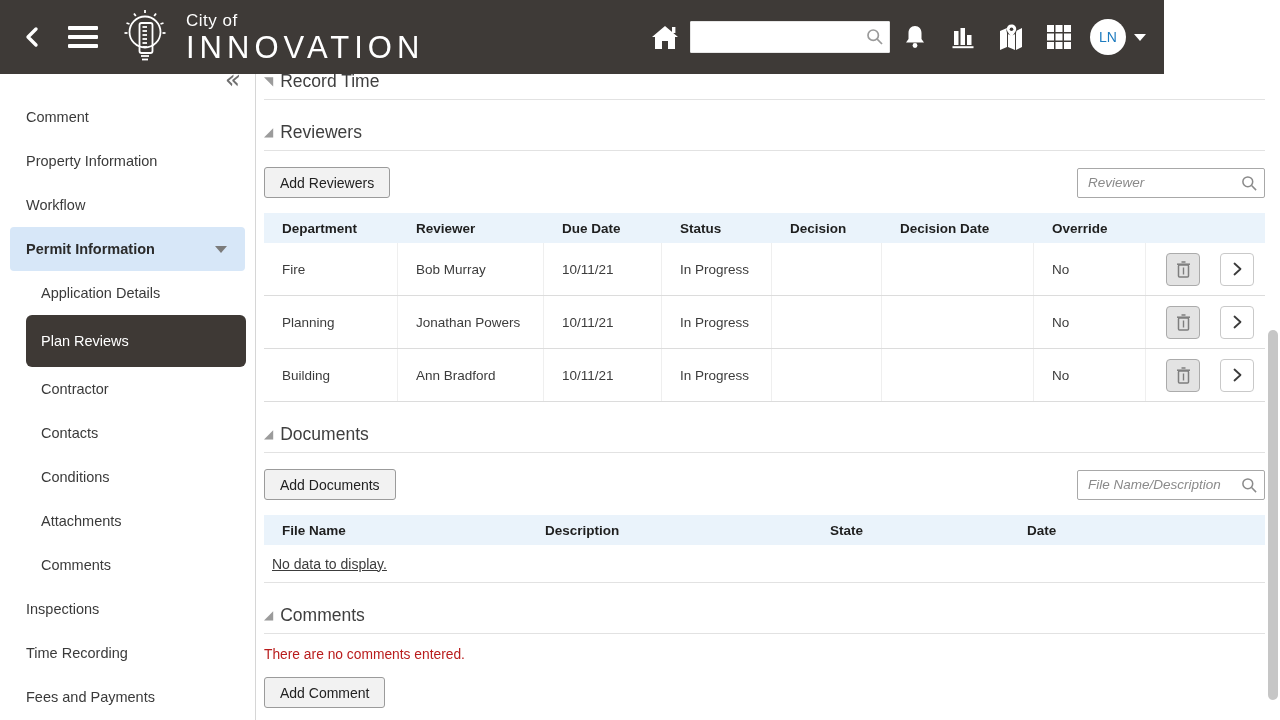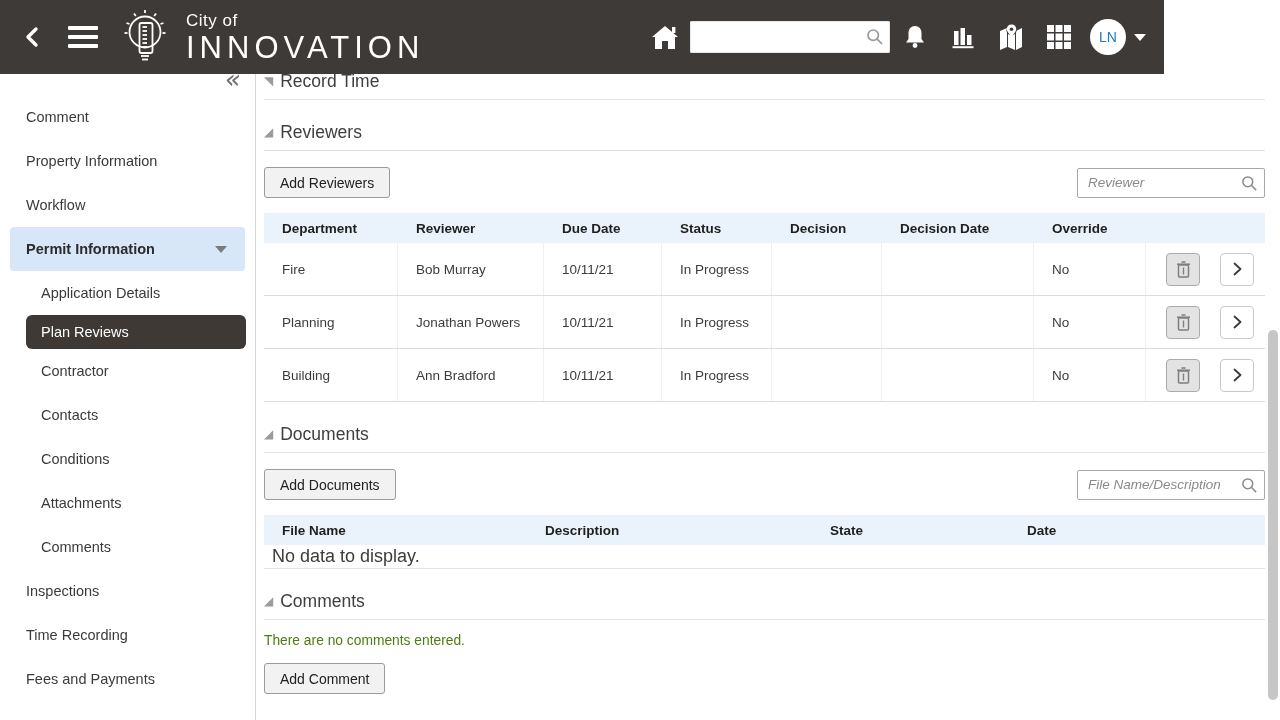--- a/index.html
+++ b/index.html
@@ -36,21 +36,21 @@
     font-family:"DejaVu Sans", sans-serif; transform:skewX(-8deg); }
   .nav { list-style:none; margin-top:21px; font-size:14.5px; color:#3a3a3a; }
   .nav li { height:44px; display:flex; align-items:center; padding-left:26px; cursor:pointer; }
   .nav li.sub { padding-left:41px; }
   .nav li.group-open { height:44px; padding:0; margin:0 10px; background:#d7e7f8; border-radius:4px;
     font-weight:bold; color:#2b2b2b; display:flex; align-items:center; }
   .nav li.group-open .glabel { padding-left:16px; flex:1; }
   .nav li.group-open .gcaret { margin-right:18px; width:0; height:0;
     border-left:6px solid transparent; border-right:6px solid transparent; border-top:7px solid #7b7b7b; }
   .nav li.selected { margin:0 9px 0 26px; padding-left:15px; background:#3e3935; color:#fff; border-radius:6px;
-    height:34px; }
+    height:52px; }
 
   
   .main { position:absolute; top:74px; left:257px; width:1023px; height:646px;
     background:#fff; overflow:hidden; padding:0 15px 0 7px; }
   .sec-head { display:flex; align-items:center; font-size:17.5px; color:#3f3f3f; }
   .sec-head .tri { font-size:12px; color:#9b9b9b; margin-right:7px;
     font-family:"DejaVu Sans", sans-serif; }
   .rule { border-bottom:1px solid #e2e2e2; }
   .head-recordtime { margin-top:-8px; height:30px; }
   .rule-1 { margin-top:3px; }
@@ -75,23 +75,23 @@
   .td { padding-left:18px; }
   .tr.trow { height:53px; border-bottom:1px solid #dcdcdc; }
   .tr.trow .td { display:flex; align-items:center; font-size:13.5px; color:#3c3c3c;
     border-right:1px solid #efefef; }
   .tr.trow .td:last-child, .tr.trow .td.actions { border-right:none; }
   .td.actions { display:flex; align-items:center; justify-content:flex-end; gap:20px; padding-right:11px; }
   .icon-btn { width:34px; height:33px; border-radius:4px; display:flex; align-items:center;
     justify-content:center; cursor:pointer; }
   .icon-btn.trash { background:#e3e3e3; border:1px solid #ababab; }
   .icon-btn.next { background:#fff; border:1px solid #c9c9c9; }
-  .empty-row { height:24px; display:flex; align-items:center; padding-left:8px;
-    font-size:18px; color:#3c3c3c; border-bottom:1px solid #e2e2e2; }
-  .comments-empty { margin-top:13px; font-size:13.8px; color:#4d7c0f; }
+  .empty-row { height:38px; display:flex; align-items:center; padding-left:8px;
+    font-size:14px; color:#3c3c3c; border-bottom:1px solid #e2e2e2;text-decoration:underline; }
+  .comments-empty { margin-top:13px; font-size:13.8px; color:#b91c1c; }
   .btn-comment { margin-top:15px; }
 
   
   .scroll-thumb { position:absolute; right:2px; top:330px; width:10px; height:370px;
     background:#c6c6c6; border-radius:5px; z-index:60; }
 </style>
 </head>
 <body>
 
 <div class="app-header">

